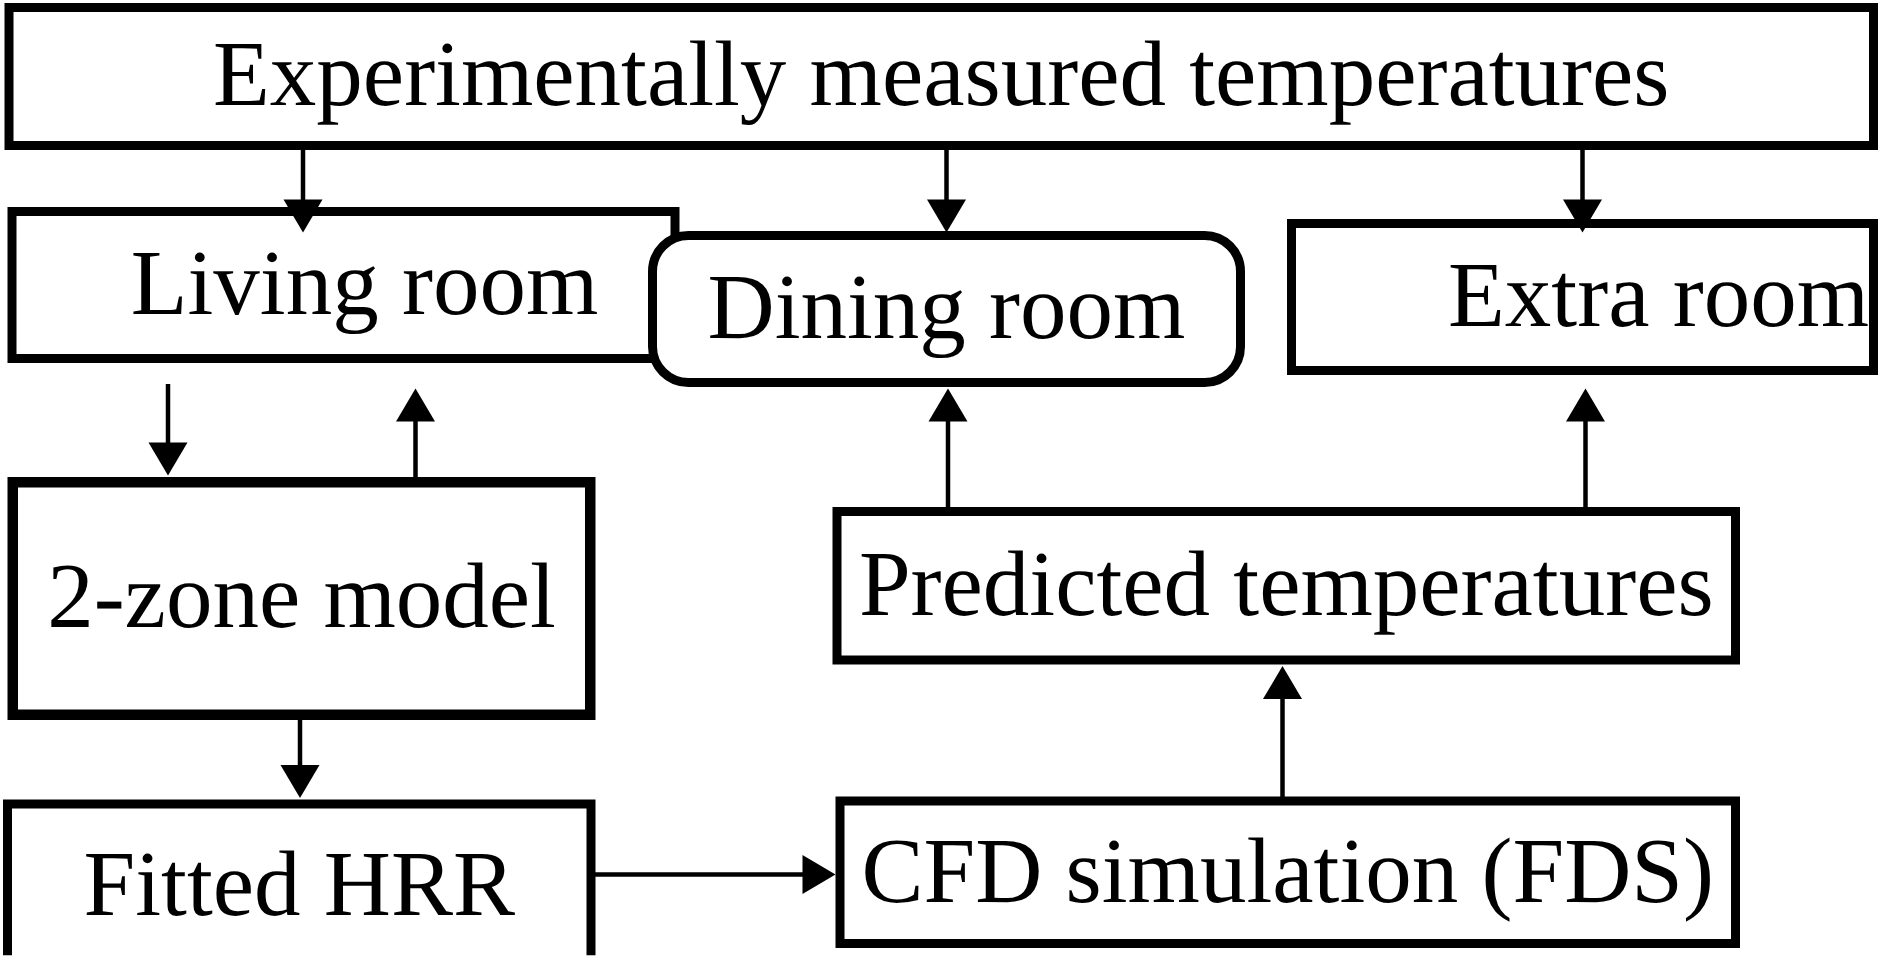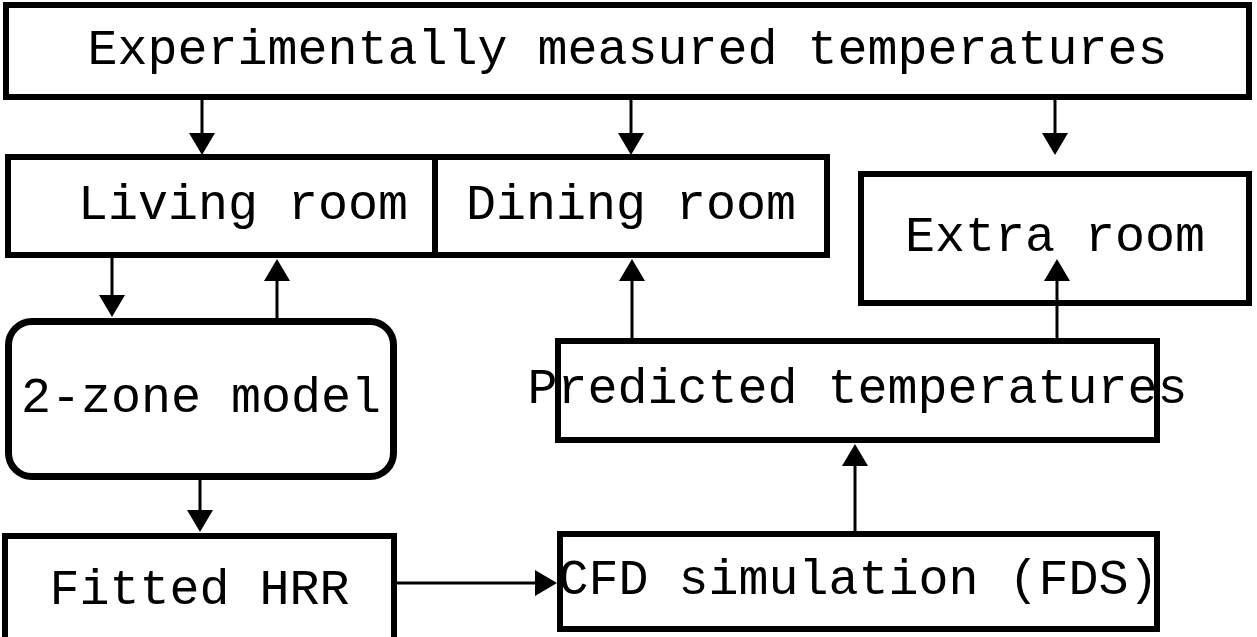--- a/index.html
+++ b/index.html
@@ -19,47 +19,46 @@
     position: absolute;
     box-sizing: border-box;
     border: 6px solid #000000;
     background: #ffffff;
     color: #000000;
     display: flex;
     flex-direction: column;
     align-items: center;
     justify-content: center;
     text-align: center;
-    font-size: 50px;
+    font-size: 62px;
     line-height: 1.25;
     white-space: nowrap;
-    font-family: Liberation Mono, monospace;
   }
-  .box--thick { border-width: 7px; border-radius: 27px; }
+  .box--thick { border-width: 7px; }
   .arrow-layer {
     position: absolute;
     left: 0;
     top: 0;
     width: 1257px;
     height: 637px;
     pointer-events: none;
   }
   .arrow-layer line {
     stroke: #000000;
     stroke-width: 3;
   }
   .arrow-layer polygon {
     fill: #000000;
     stroke: none;
   }
   
   #box-measured  { left: 3px;   top: 2px;   width: 1249px; height: 98px;  }
-  #box-living    { left: 5px;   top: 154px; width: 448px;  height: 104px; padding-left: 28px; }
-  #box-dining    { left: 432px; top: 154px; width: 398px;  height: 104px; }
-  #box-extra     { left: 858px; top: 171px; width: 394px;  height: 135px; }
+  #box-living    { left: 5px;   top: 138px; width: 448px;  height: 104px; padding-left: 28px; }
+  #box-dining    { left: 432px; top: 154px; width: 398px;  height: 104px; border-radius: 27px; }
+  #box-extra     { left: 858px; top: 146px; width: 394px;  height: 104px; align-items: flex-end; }
   #box-twozone   { left: 5px;   top: 318px; width: 392px;  height: 162px; }
   #box-predicted { left: 555px; top: 338px; width: 605px;  height: 105px; align-items: center; }
   #box-fitted    { left: 2px;   top: 533px; width: 395px;  height: 116px; }
   #box-cfd       { left: 557px; top: 531px; width: 603px;  height: 101px; }
 </style>
 </head>
 <body>
 
 <div class="stage">
 

